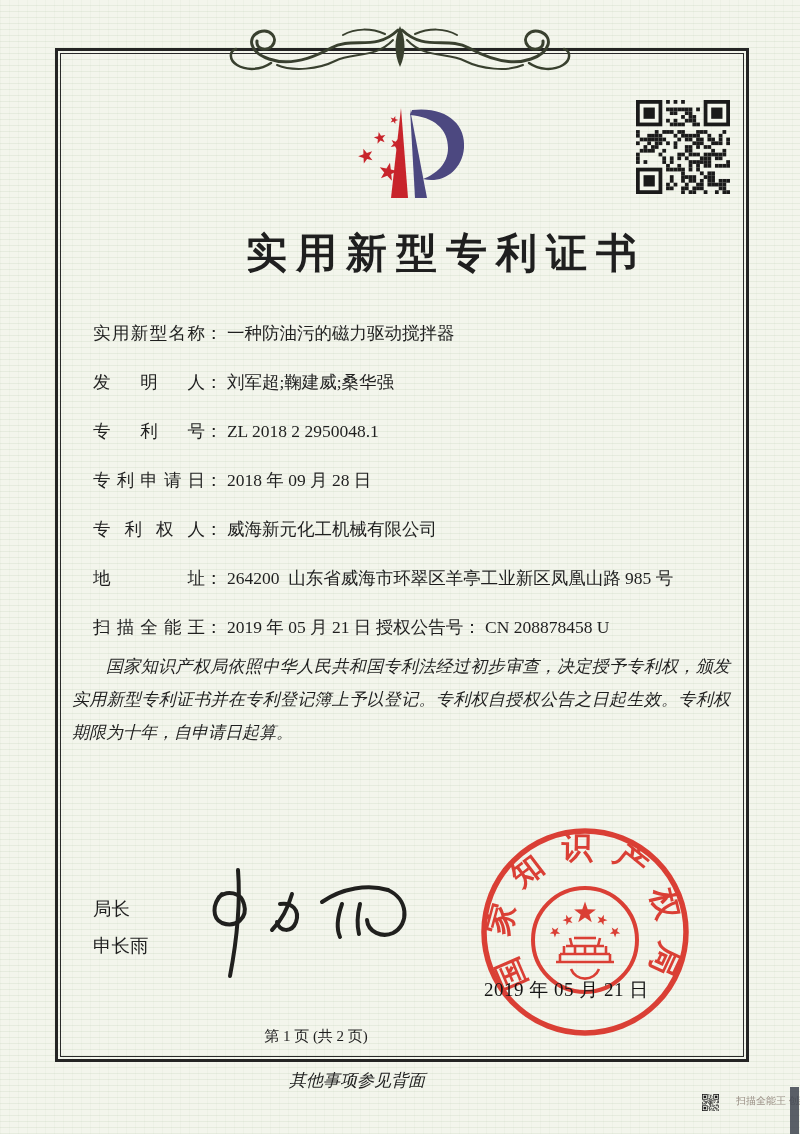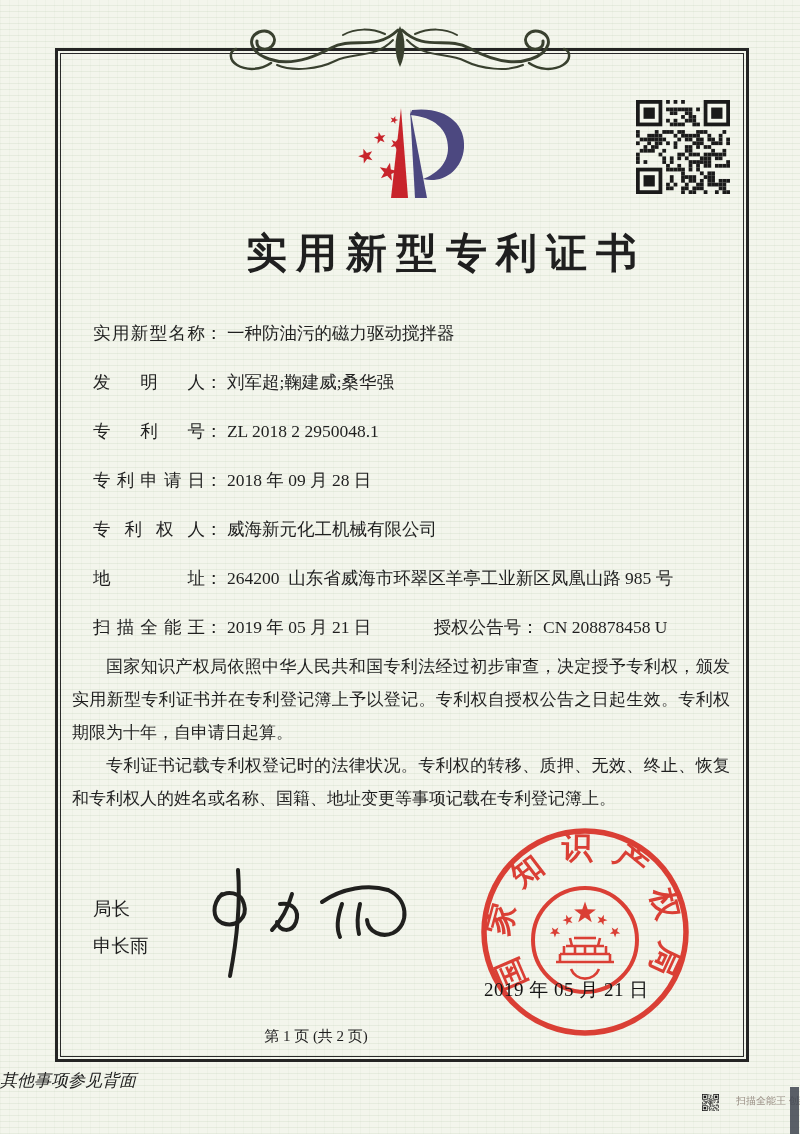--- a/index.html
+++ b/index.html
@@ -17,31 +17,31 @@
   .abs{position:absolute;}
   .cert-no{left:93px;top:95px;font-size:18px;letter-spacing:1.5px;z-index:2;}
   .logo{left:338px;top:104px;z-index:2;}
   .qr-big{left:636px;top:100px;z-index:2;}
   .title{left:0;top:226px;width:800px;text-align:center;font-size:41px;
          font-weight:bold;letter-spacing:9px;z-index:2;padding-left:46px;}
   .fields{left:93px;top:320px;width:620px;font-size:17.5px;z-index:2;}
   .field-row{margin-bottom:23px;line-height:26px;white-space:nowrap;}
   .flabel{display:inline-block;width:112px;text-align:justify;text-align-last:justify;vertical-align:top;}
   .fvalue{white-space:pre-wrap;}
-  .pair2{margin-left:58px;}
+  .pair2{}
   .paras{left:72px;top:650px;width:658px;font-size:17px;line-height:33px;
-         text-align:justify;z-index:2;}
+         text-align:justify;font-style:italic;z-index:2;}
   .paras p{margin:0;text-indent:2em;}
   .sig-title{left:93px;top:896px;font-size:18.5px;z-index:2;}
   .sig-name{left:93px;top:933px;font-size:18.5px;z-index:2;}
   .signature{left:200px;top:858px;z-index:2;}
   .seal{left:477px;top:824px;z-index:2;opacity:.93;}
   .seal-date{left:484px;top:977px;font-size:19px;letter-spacing:.5px;color:#141414;z-index:4;}
   .page-info{left:0;top:1027px;width:632px;text-align:center;font-size:15px;z-index:2;}
-  .back-note{left:0;top:1069px;width:714px;font-size:17px;font-style:italic;z-index:2;}
+  .back-note{left:0;top:1069px;width:714px;text-align:center;font-size:17px;font-style:italic;z-index:2;}
   .watermark{left:702px;top:1094px;display:flex;gap:17px;z-index:2;}
   .watermark .wm-text{font-size:10px;color:#9c9288;font-family:"Liberation Sans","DejaVu Sans",sans-serif;white-space:nowrap;}
   .edge-strip{left:790px;top:1087px;width:9px;height:47px;background:#3e4450;opacity:.85;z-index:5;}
 </style>
 </head>
 <body>
 
 <div class="page">
 
   <div class="frame"></div>
@@ -321,21 +321,20 @@
     <div class="field-row">
       <span class="flabel">扫描全能王</span><span>：</span>
       <span class="fvalue">2019 年 05 月 21 日</span>
       <span class="pair2"><span>授权公告号</span><span>：</span>
       <span class="fvalue">CN 208878458 U</span></span>
     </div>
   </div>
 
   <div class="abs paras">
     <p>国家知识产权局依照中华人民共和国专利法经过初步审查，决定授予专利权，颁发实用新型专利证书并在专利登记簿上予以登记。专利权自授权公告之日起生效。专利权期限为十年，自申请日起算。</p>
-    <p>专利证书记载专利权登记时的法律状况。专利权的转移、质押、无效、终止、恢复和专利权人的姓名或名称、国籍、地址变更等事项记载在专利登记簿上。</p>
   </div>
 
   <div class="abs sig-title">局长</div>
   <div class="abs sig-name">申长雨</div>
 
   <svg class="abs signature" width="250" height="128" viewBox="0 0 250 128">
     <g stroke="#20201e" stroke-width="4" fill="none" stroke-linecap="round" stroke-linejoin="round">
       <path d="M38,12 C40,38 38,76 30,118"></path>
       <path d="M22,36 C12,46 12,60 22,65 C36,70 48,60 44,46 C41,34 27,32 19,39"></path>
       <path d="M92,36 C88,50 82,62 72,72"></path>

